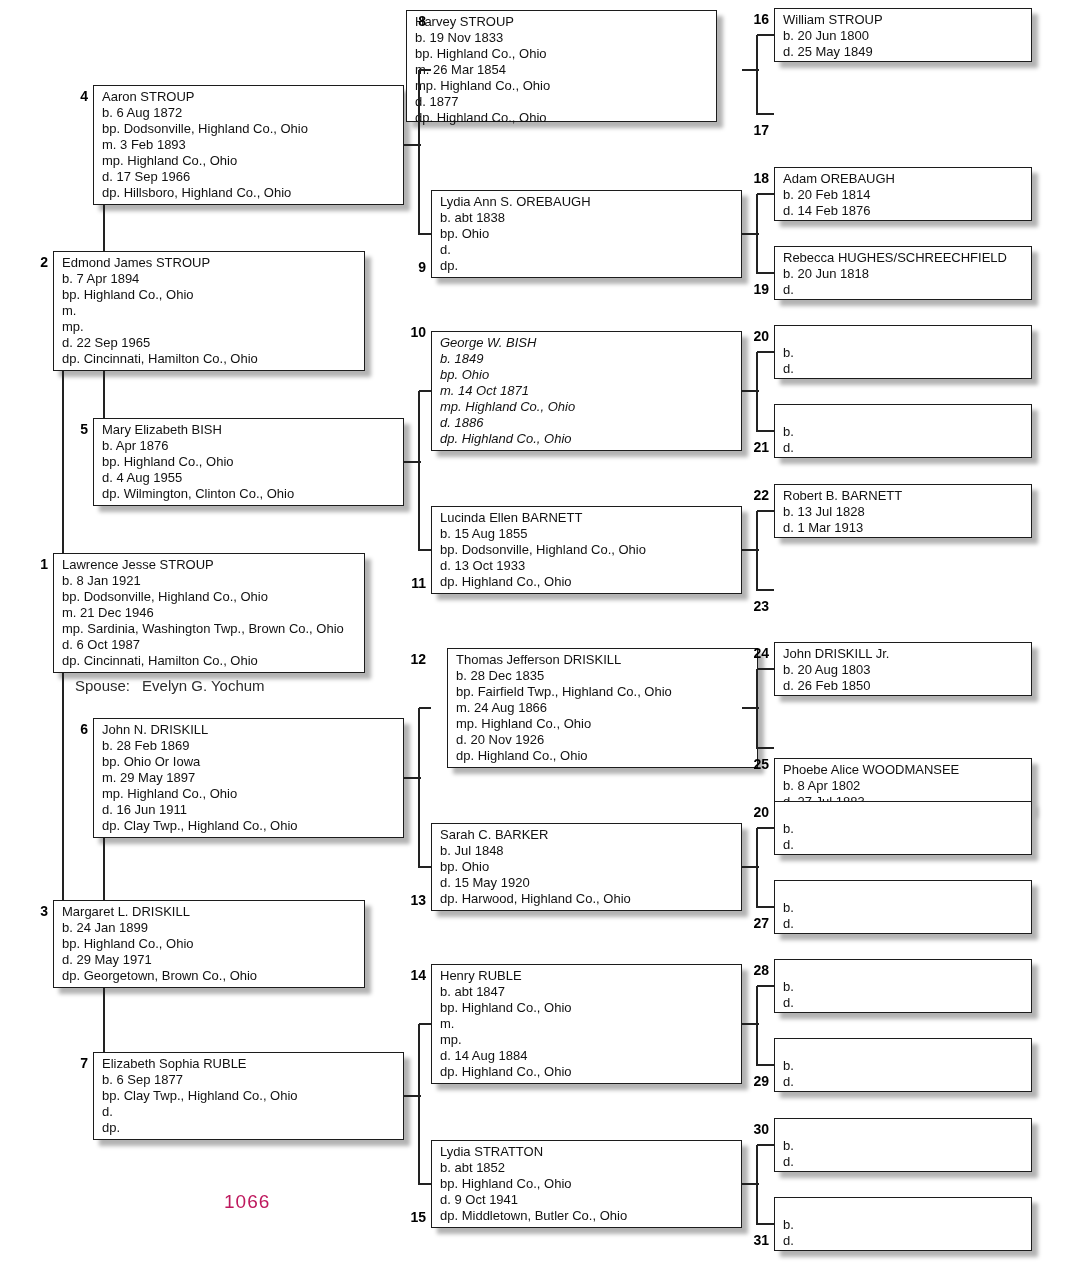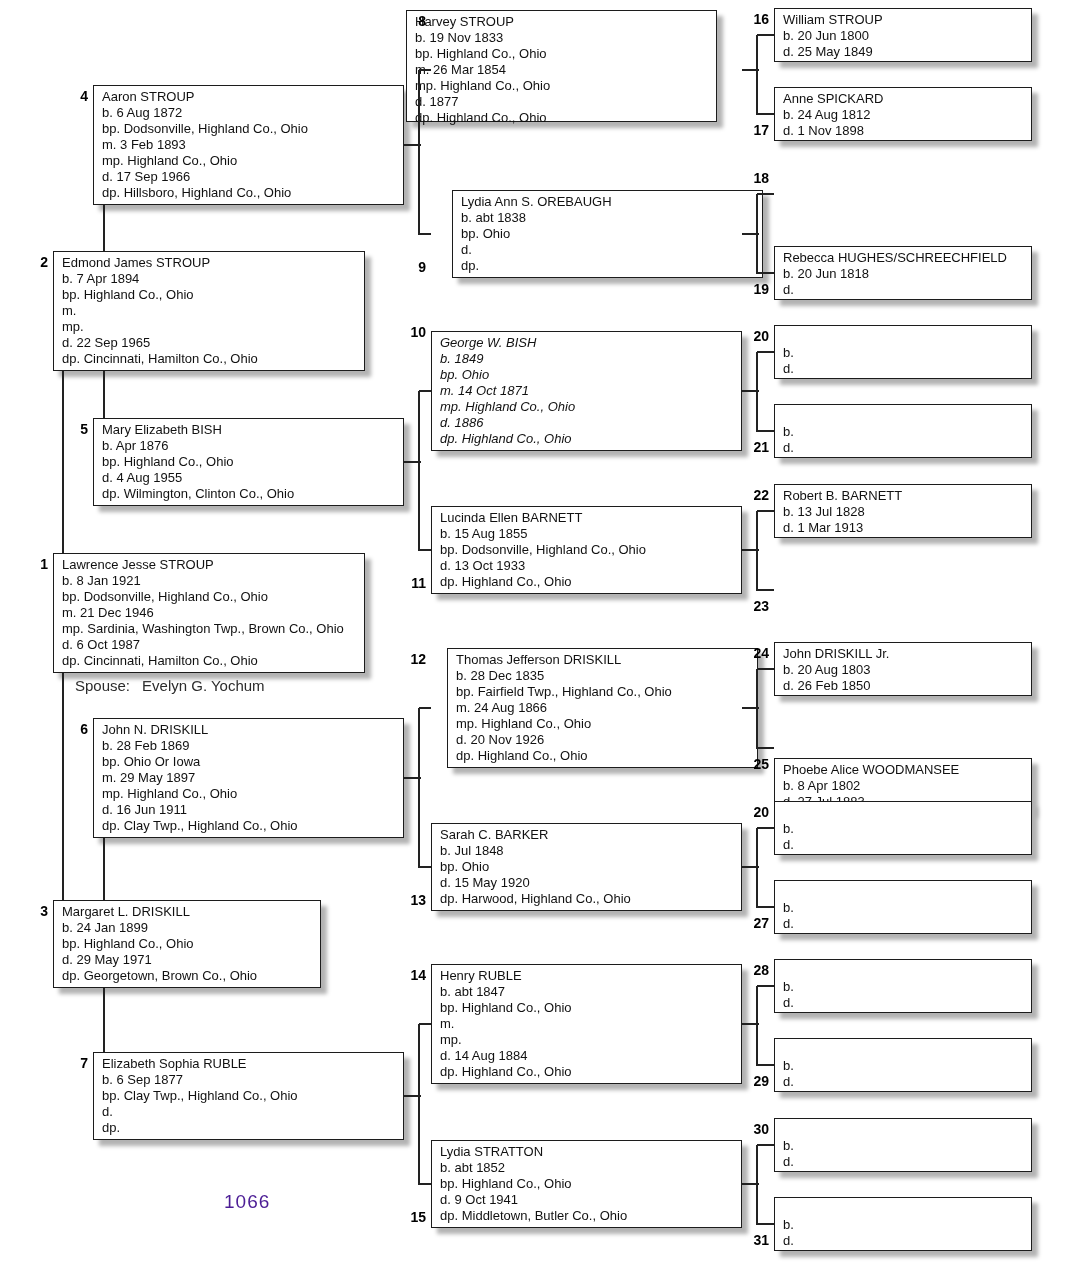--- a/index.html
+++ b/index.html
@@ -21,21 +21,21 @@
   .hline, .vline { position:absolute; background:#222; }
   .hline { height:2px; }
   .vline { width:2px; }
   .spouse {
     position:absolute; left:75px; top:677px;
     font-size:15px; color:#2a2a2a; white-space:nowrap;
   }
   .spouse .lbl { margin-right:12px; }
   .pagenum {
     position:absolute; left:224px; top:1191px;
-    font-size:19px; color:#4c1d95; letter-spacing:1px;
+    font-size:19px; color:#be185d; letter-spacing:1px;
   }
 </style>
 </head>
 <body>
 
 <div id="chart">
   <div class="spouse">
     <span class="lbl">Spouse:</span><span>Evelyn G. Yochum</span>
   </div>
   <div class="pagenum">1066</div>
@@ -52,21 +52,21 @@
     <div class="pbox" style="left: 53px; top: 251px; width: 312px; height: 120px;">
       <div class="pline pname">Edmond James STROUP</div>
       <div class="pline">b. 7 Apr 1894</div>
       <div class="pline">bp. Highland Co., Ohio</div>
       <div class="pline">m.</div>
       <div class="pline">mp.</div>
       <div class="pline">d. 22 Sep 1965</div>
       <div class="pline">dp. Cincinnati, Hamilton Co., Ohio</div>
     </div>
     <div class="pnum" style="left: 22px; top: 254px;">2</div>
-    <div class="pbox" style="left: 53px; top: 900px; width: 268px; height: 88px;">
+    <div class="pbox" style="left: 53px; top: 900px; width: 312px; height: 88px;">
       <div class="pline pname">Margaret L. DRISKILL</div>
       <div class="pline">b. 24 Jan 1899</div>
       <div class="pline">bp. Highland Co., Ohio</div>
       <div class="pline">d. 29 May 1971</div>
       <div class="pline">dp. Georgetown, Brown Co., Ohio</div>
     </div>
     <div class="pnum" style="left: 22px; top: 903px;">3</div>
     <div class="pbox" style="left: 93px; top: 85px; width: 311px; height: 120px;">
       <div class="pline pname">Aaron STROUP</div>
       <div class="pline">b. 6 Aug 1872</div>
@@ -106,21 +106,21 @@
     <div class="pbox" style="left: 406px; top: 10px; width: 311px; height: 112px;">
       <div class="pline pname">Harvey STROUP</div>
       <div class="pline">b. 19 Nov 1833</div>
       <div class="pline">bp. Highland Co., Ohio</div>
       <div class="pline">m. 26 Mar 1854</div>
       <div class="pline">mp. Highland Co., Ohio</div>
       <div class="pline">d. 1877</div>
       <div class="pline">dp. Highland Co., Ohio</div>
     </div>
     <div class="pnum" style="left: 400px; top: 13px;">8</div>
-    <div class="pbox" style="left: 452px; top: 190px; width: 311px; height: 88px;">
+    <div class="pbox" style="left: 431px; top: 190px; width: 311px; height: 88px;">
       <div class="pline pname">Lydia Ann S. OREBAUGH</div>
       <div class="pline">b. abt 1838</div>
       <div class="pline">bp. Ohio</div>
       <div class="pline">d.</div>
       <div class="pline">dp.</div>
     </div>
     <div class="pnum" style="left: 400px; top: 259px;">9</div>
     <div class="pbox" style="left: 431px; top: 331px; width: 311px; height: 120px; font-style: italic;">
       <div class="pline pname">George W. BISH</div>
       <div class="pline">b. 1849</div>
@@ -174,26 +174,26 @@
       <div class="pline">d. 9 Oct 1941</div>
       <div class="pline">dp. Middletown, Butler Co., Ohio</div>
     </div>
     <div class="pnum" style="left: 400px; top: 1209px;">15</div>
     <div class="pbox" style="left: 774px; top: 8px; width: 258px; height: 54px;">
       <div class="pline pname">William STROUP</div>
       <div class="pline">b. 20 Jun 1800</div>
       <div class="pline">d. 25 May 1849</div>
     </div>
     <div class="pnum" style="left: 743px; top: 11px;">16</div>
-    <div class="pbox" style="left: 774px; top: 87px; width: 258px; height: 54px;">
-      <div class="pline pname">Anne SPICKARD</div>
-      <div class="pline">b. 24 Aug 1812</div>
-      <div class="pline">d. 1 Nov 1898</div>
-    </div>
     <div class="pnum" style="left: 743px; top: 122px;">17</div>
+    <div class="pbox" style="left: 774px; top: 167px; width: 258px; height: 54px;">
+      <div class="pline pname">Adam OREBAUGH</div>
+      <div class="pline">b. 20 Feb 1814</div>
+      <div class="pline">d. 14 Feb 1876</div>
+    </div>
     <div class="pnum" style="left: 743px; top: 170px;">18</div>
     <div class="pbox" style="left: 774px; top: 246px; width: 258px; height: 54px;">
       <div class="pline pname">Rebecca HUGHES/SCHREECHFIELD</div>
       <div class="pline">b. 20 Jun 1818</div>
       <div class="pline">d.</div>
     </div>
     <div class="pnum" style="left: 743px; top: 281px;">19</div>
     <div class="pbox" style="left: 774px; top: 325px; width: 258px; height: 54px;">
       <div class="pline pname"></div>
       <div class="pline">b.</div>

